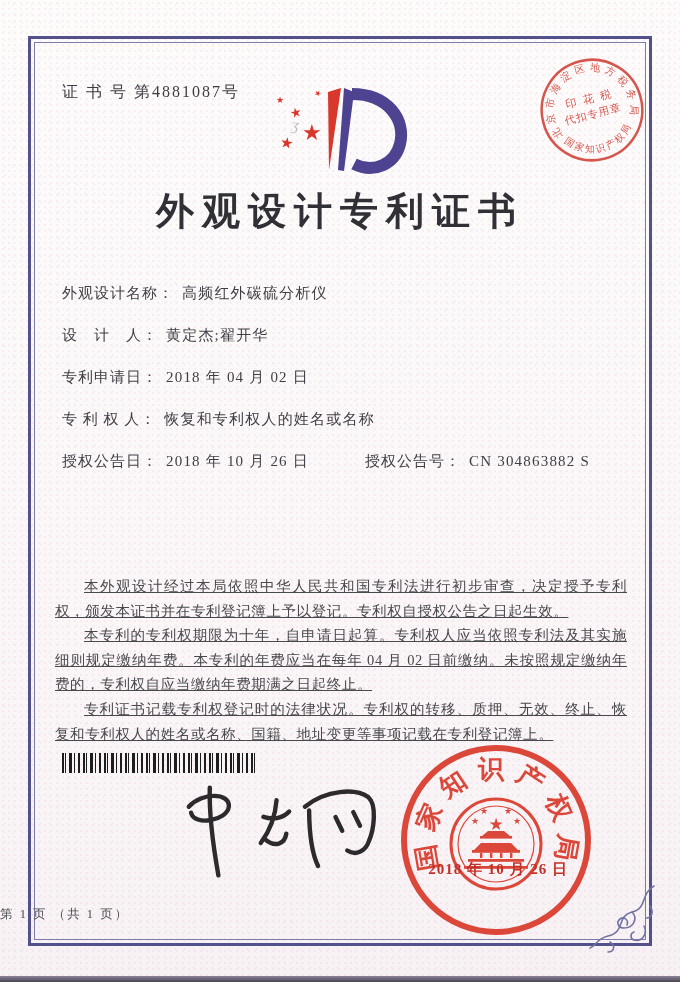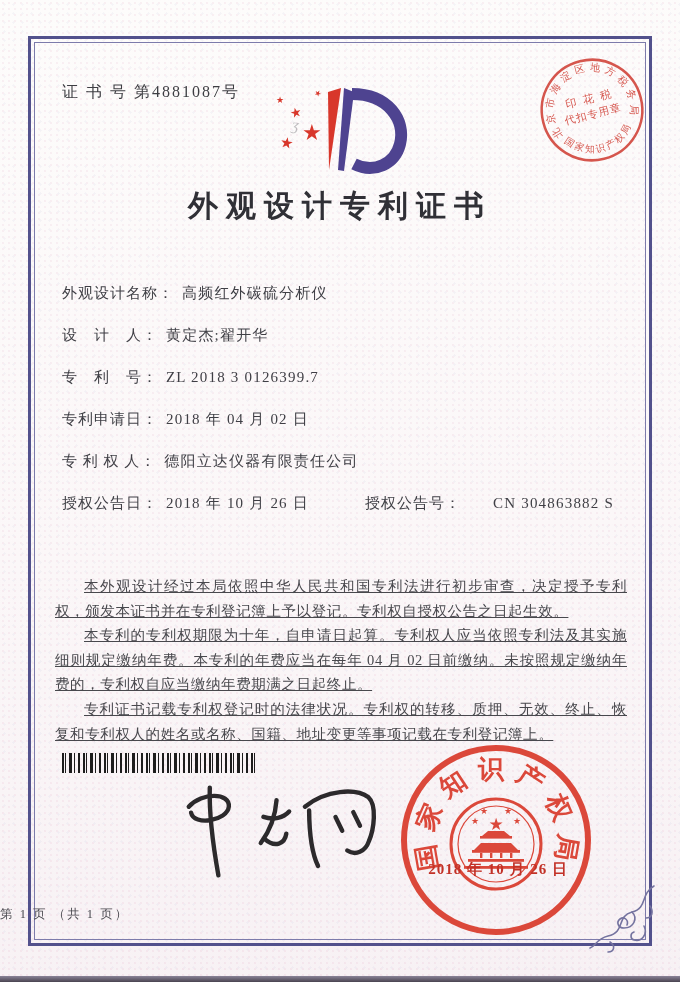--- a/index.html
+++ b/index.html
@@ -22,28 +22,28 @@
   .cert-number { position:absolute; left:62px; top:82px; font-size:16px; color:#3d3d42;
       letter-spacing:2px; white-space:pre; }
   .smudge { position:absolute; left:292px; top:116px; font-size:16px; color:#8f8f93;
       opacity:.55; transform:rotate(8deg); font-style:italic; }
 
   .logo { position:absolute; left:252px; top:70px; width:190px; height:120px; }
   .logo svg { position:absolute; inset:0; }
   .logo .star { position:absolute; color:#d8372b; line-height:1; }
 
   .title { position:absolute; left:0; right:0; top:186px; text-align:center;
-      font-size:30px; font-weight:bold; color:#303036; letter-spacing:8px; }
+      font-size:38px; font-weight:bold; color:#303036; letter-spacing:8px; }
 
   .fields { position:absolute; left:62px; top:272px; width:578px; }
   .field-row { position:relative; display:flex; align-items:center; height:42px;
       font-size:15px; color:#3f3f45; }
   .field-row .lbl { white-space:pre; letter-spacing:1px; }
   .field-row .val { margin-left:8px; letter-spacing:1.2px; }
-  .grant-pair { position:absolute; left:303px; top:0; height:42px; display:flex; align-items:center;gap:24px; }
+  .grant-pair { position:absolute; left:303px; top:0; height:42px; display:flex; align-items:center; }
   .grant-pair .val { letter-spacing:1.2px; }
 
   .body-text { position:absolute; left:55px; top:574px; width:572px;
       font-size:14.5px; line-height:24.6px; color:#48484d; letter-spacing:.6px; }
   .body-text p { text-indent:2em; text-align:justify;text-decoration:underline; }
 
   .barcode { position:absolute; left:62px; top:753px; width:196px; height:20px;
       background:repeating-linear-gradient(90deg,
         #1d1d1d 0 2px, transparent 2px 3px,
         #1d1d1d 3px 4px, transparent 4px 7px,
@@ -113,30 +113,26 @@
   <div class="fields">
     <div class="field-row">
       <span class="lbl">外观设计名称：</span>
       <span class="val">高频红外碳硫分析仪</span>
     </div>
     <div class="field-row">
       <span class="lbl">设　计　人：</span>
       <span class="val">黄定杰;翟开华</span>
     </div>
     <div class="field-row">
-      <span class="lbl">专　利　号：</span>
-      <span class="val">ZL 2018 3 0126399.7</span>
-    </div>
-    <div class="field-row">
       <span class="lbl">专利申请日：</span>
       <span class="val">2018 年 04 月 02 日</span>
     </div>
     <div class="field-row">
       <span class="lbl">专 利 权 人：</span>
-      <span class="val">德阳立达仪器有限责任公司</span>
+      <span class="val">恢复和专利权人的姓名或名称</span>
     </div>
     <div class="field-row">
       <span class="lbl">授权公告日：</span>
       <span class="val">2018 年 10 月 26 日</span>
       <span class="grant-pair">
         <span class="lbl">授权公告号：</span>
         <span class="val">CN 304863882 S</span>
       </span>
     </div>
   </div>

